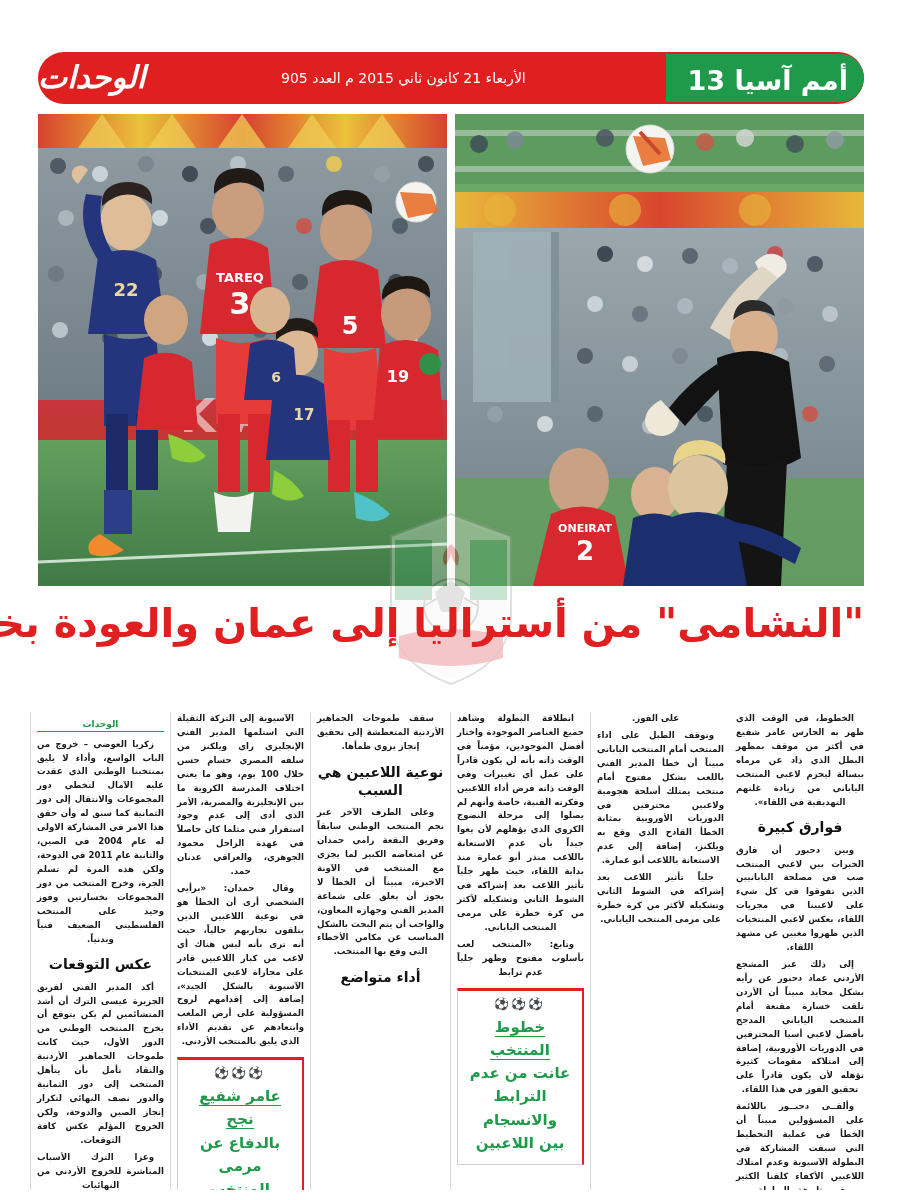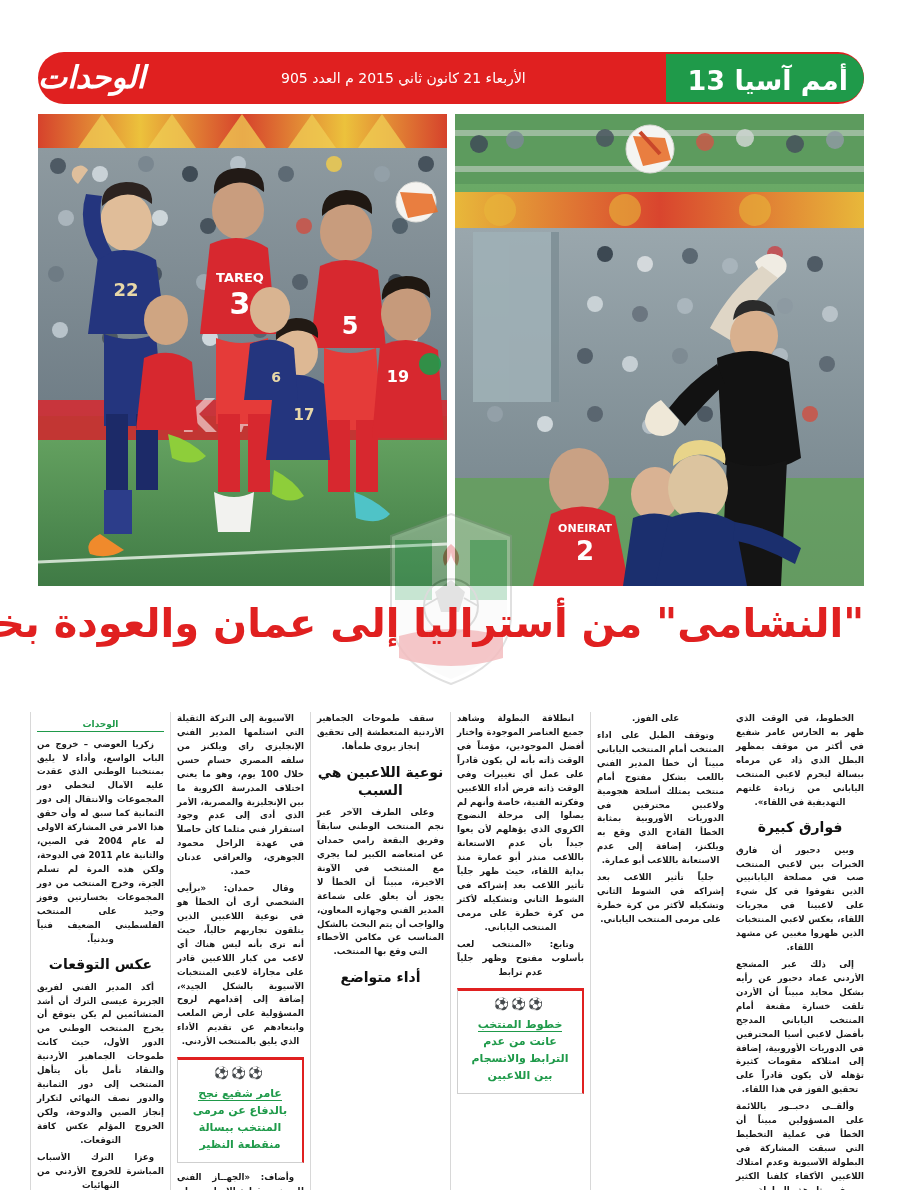--- a/index.html
+++ b/index.html
@@ -183,21 +183,21 @@
   }
   .pq-balls {
     font-size: 12px;
     letter-spacing: 2px;
     line-height: 1;
     margin-bottom: 6px;
     color: #222;
   }
   .pq-text {
     color: var(--brand-green, #1f9a4a);
-    font-size: 11px;
+    font-size: 15px;
     font-weight: bold;
     line-height: 1.55;
   }
   .pq-text .u { border-bottom: 1px solid var(--brand-green, #1f9a4a); }
 </style>
 </head>
 <body>
 
 <div class="page">
 

